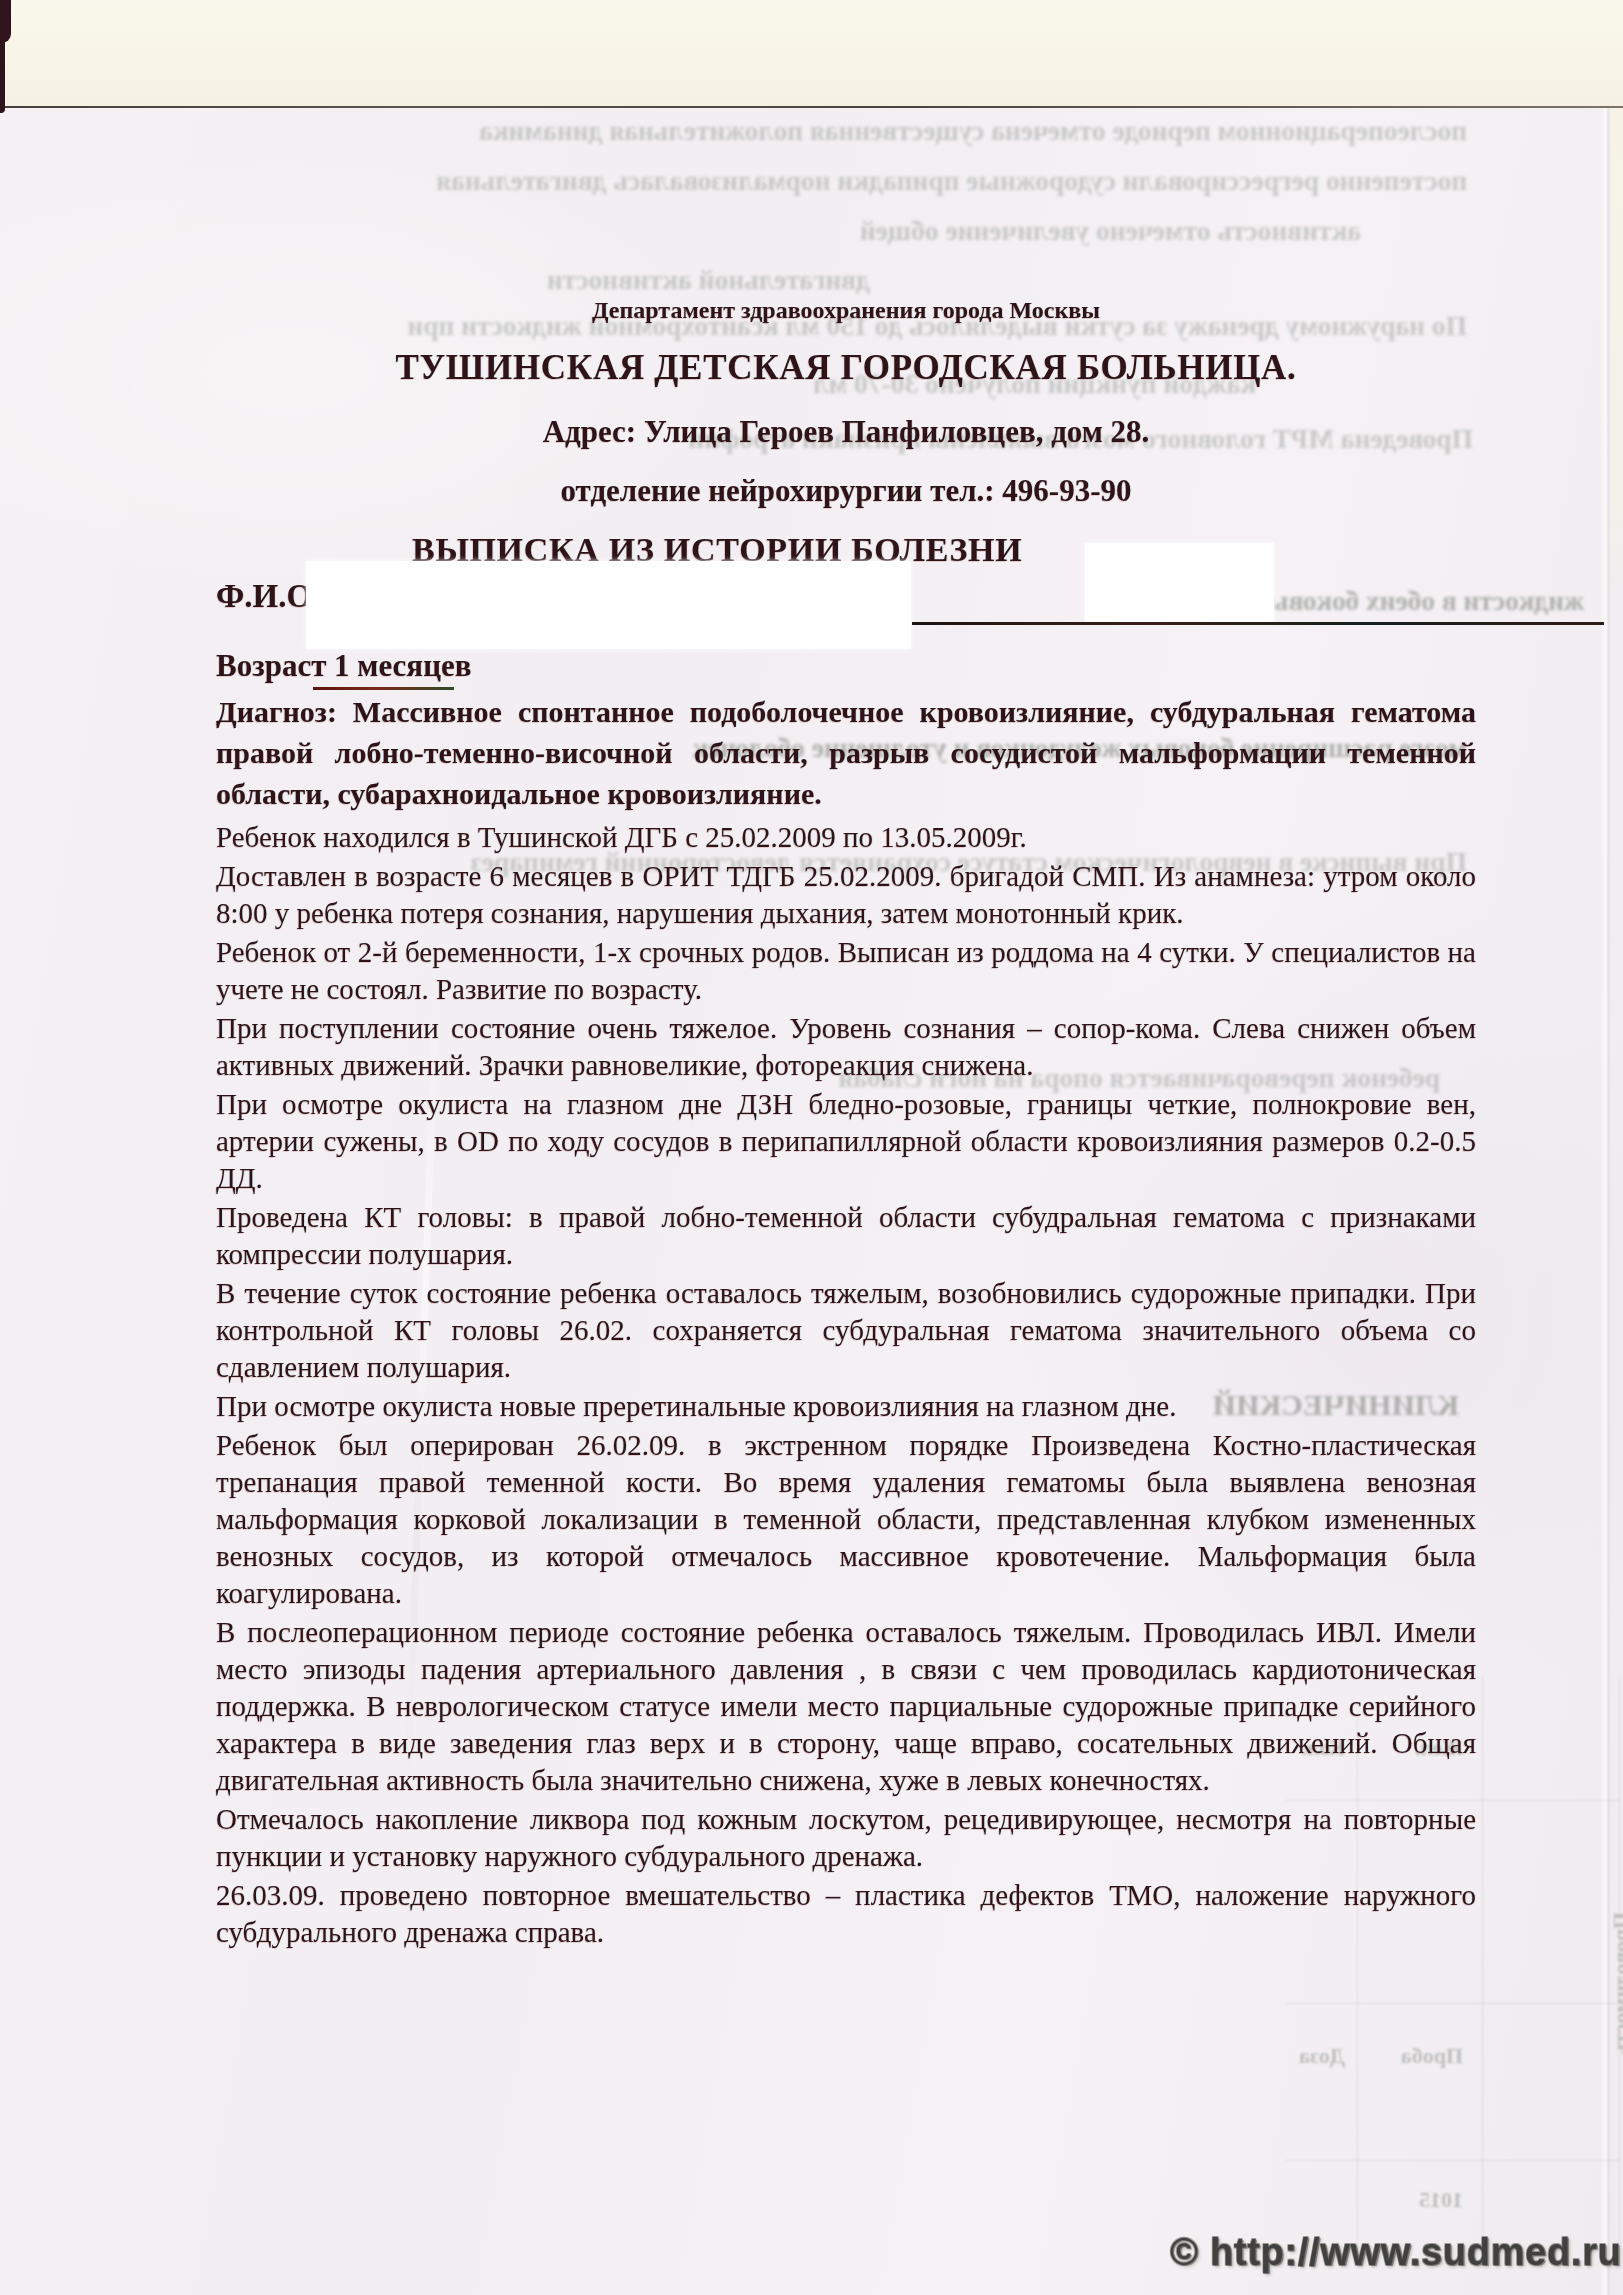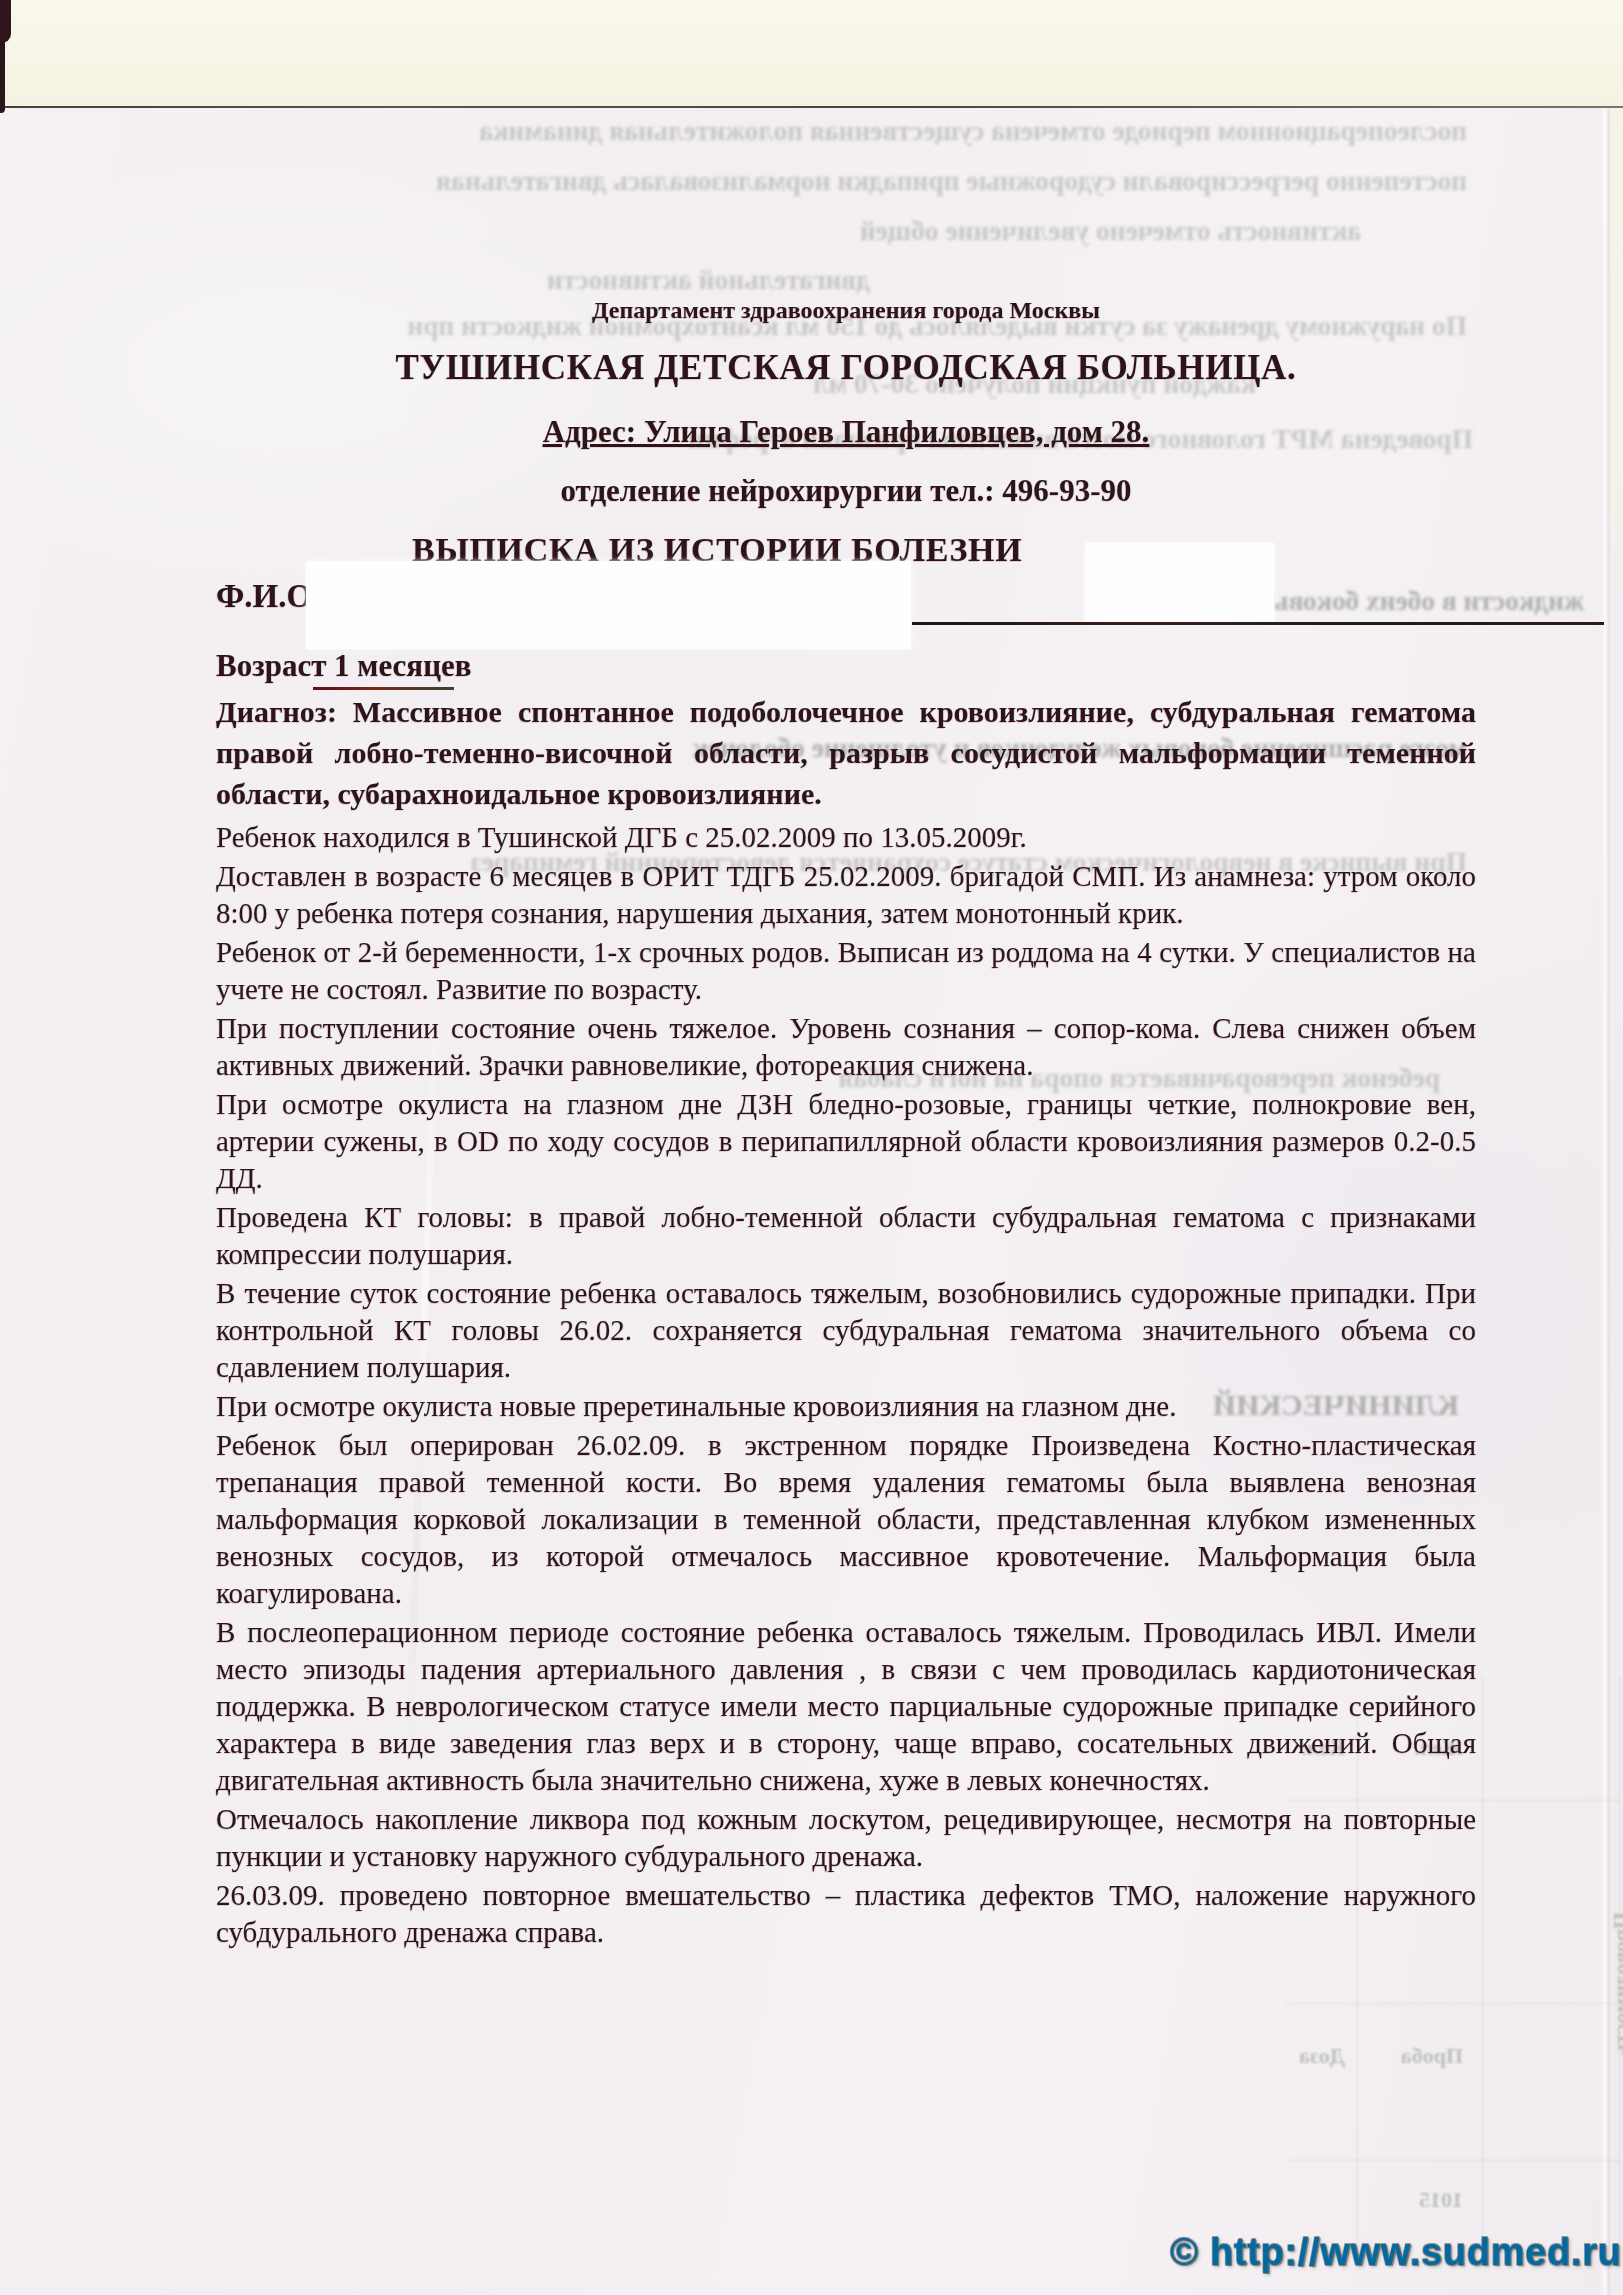--- a/index.html
+++ b/index.html
@@ -52,21 +52,21 @@
   .ghost{position:absolute;transform:scaleX(-1);filter:blur(1.6px);
     color:rgba(108,116,106,.5);font-weight:700;font-size:27.5px;white-space:nowrap;overflow:hidden;}
   .ghost.light{color:rgba(118,126,118,.35);}
   .ghost-table{position:absolute;left:1286px;top:1676px;width:334px;height:576px;
     transform:scaleX(-1);filter:blur(1.3px);opacity:.5;}
   .ghost-table .gline{position:absolute;background:rgba(125,135,124,.35);}
   .ghost-table .gcell{position:absolute;color:rgba(105,115,105,.75);font-weight:700;font-size:22px;white-space:nowrap;}
   
   .watermark{position:absolute;left:1170px;top:2231px;white-space:nowrap;
     font-family:"Liberation Sans","DejaVu Sans",sans-serif;font-weight:700;font-size:38px;letter-spacing:0.7px;
-    color:#0369a1;
+    color:#404040;
     text-shadow:1.3px 1.3px 0.7px rgba(118,116,110,.95),-0.7px -0.7px 0 rgba(150,148,140,.85),
       0.7px -0.7px 0 rgba(140,138,132,.75),-0.7px 0.7px 0 rgba(140,138,132,.75),2px 2px 3.3px rgba(100,98,92,.4);}
 </style>
 </head>
 <body>
 
 <div class="scan-bg"></div>
 <div class="paper"></div>
 <div class="paper-edge-line"></div>
 <div class="scan-bg-right"></div>
@@ -98,21 +98,21 @@
   <div class="gcell" style="left:11.8px;top:236px;transform:rotate(90deg);transform-origin:left top;">Проводимость</div>
   <div class="gcell" style="left:157px;top:59px;">Жел.</div>
   <div class="gcell" style="left:275px;top:59px;">Кол.</div>
   <div class="gcell" style="left:157px;top:367px;">Проба</div>
   <div class="gcell" style="left:275px;top:367px;">Доза</div>
   <div class="gcell" style="left:157px;top:511px;">1015</div>
 </div>
 
 <div class="hdr ink" style="top:297px;font-size:24px;">Департамент здравоохранения города Москвы</div>
 <div class="hdr ink" style="top:348px;font-size:35px;letter-spacing:0.7px;">ТУШИНСКАЯ ДЕТСКАЯ ГОРОДСКАЯ БОЛЬНИЦА.</div>
-<div class="hdr ink" style="top:414px;font-size:31px;text-decoration:underline;">Адрес: Улица Героев Панфиловцев, дом 28.</div>
+<div class="hdr ink" style="top:414px;font-size:31px;">Адрес: Улица Героев Панфиловцев, дом 28.</div>
 <div class="hdr ink" style="top:473px;font-size:31px;">отделение нейрохирургии тел.: 496-93-90</div>
 <div class="doc-title ink">ВЫПИСКА ИЗ ИСТОРИИ БОЛЕЗНИ</div>
 
 <div class="redact" style="left:1085px;top:543px;width:189px;height:80px;"></div>
 
 <div class="content">
   <div class="fio-row">
     <span class="fio-label ink">Ф.И.О.</span>
     <div class="redact" style="left:90px;top:-2.6px;width:605px;height:88px;"></div>
     <div class="fio-rule"></div>

